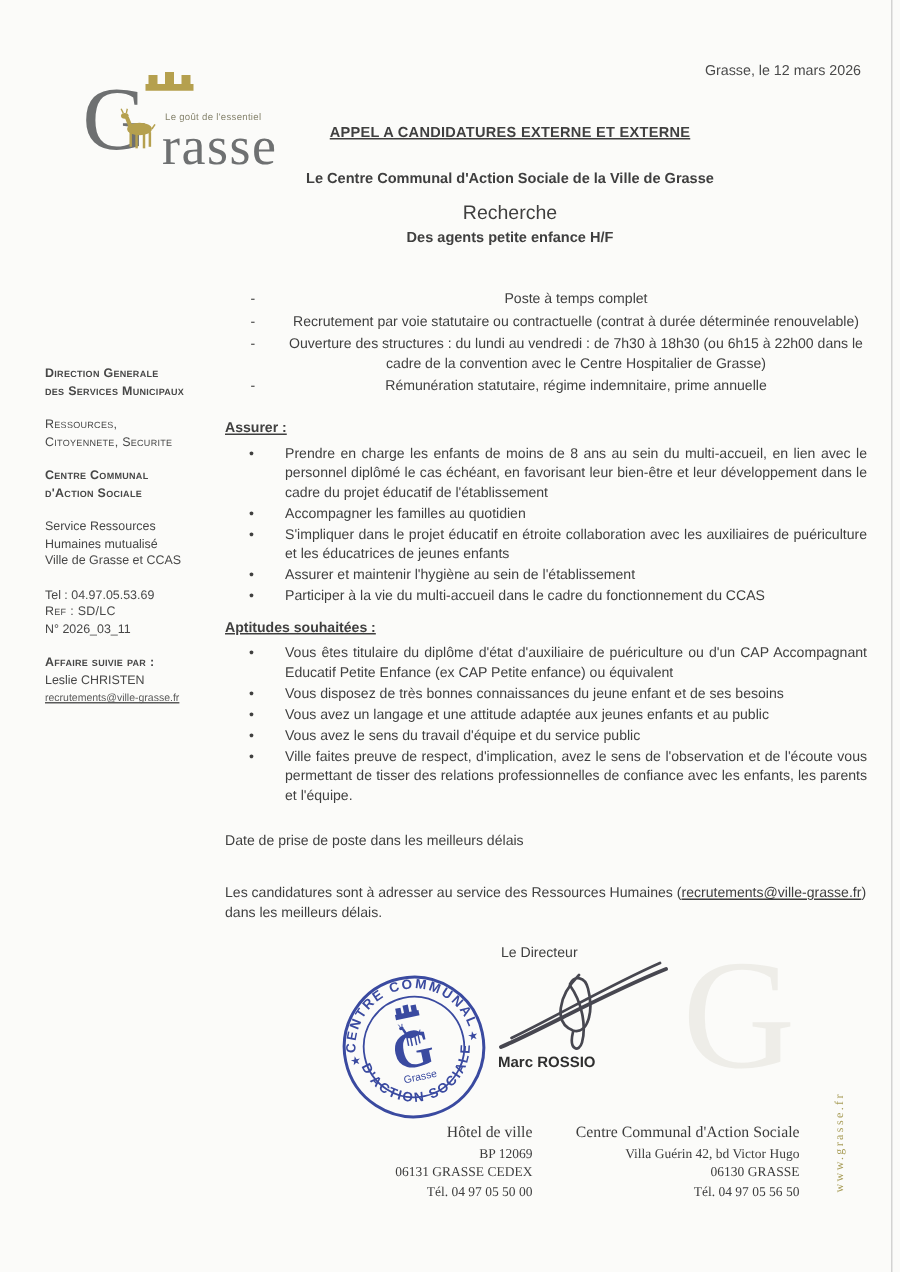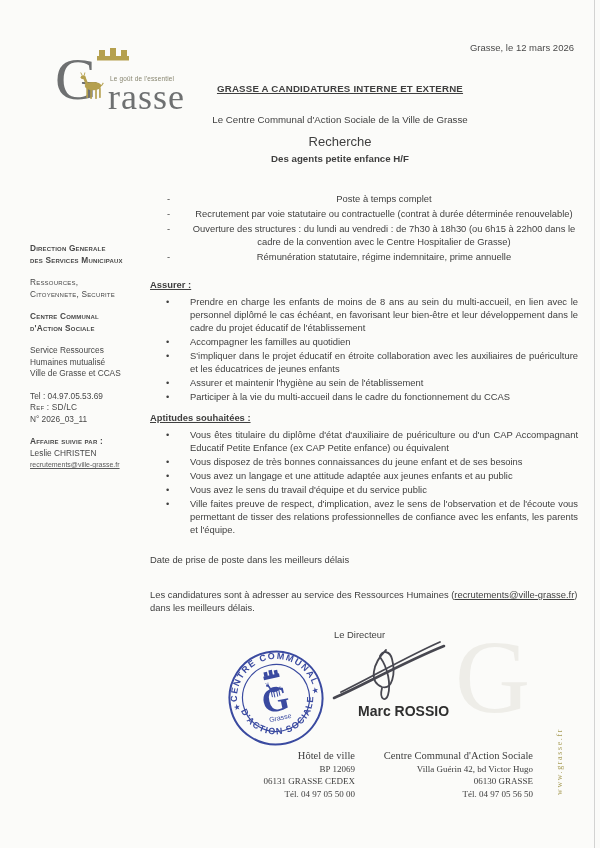--- a/index.html
+++ b/index.html
@@ -24,21 +24,21 @@
   .logo{position:absolute;left:55px;top:44px;width:150px;height:74px;}
   .logo .crown{position:absolute;left:40px;top:2px;width:36px;height:15px;color:var(--logo-gold);}
   .logo-g{position:absolute;left:0;top:4px;font-family:"Liberation Serif",serif;font-size:60px;line-height:62px;color:var(--logo-gray);}
   .logo .deer{position:absolute;left:21px;top:28px;width:33px;height:28px;color:var(--logo-gold);}
   .logo-tagline{position:absolute;left:55px;top:31px;font-size:6.4px;letter-spacing:0.2px;color:#87856f;white-space:nowrap;}
   .logo-rest{position:absolute;left:53px;top:36px;font-family:"Liberation Serif",serif;font-size:36px;line-height:34px;color:var(--logo-gray);letter-spacing:1px;}
 
   
   .hdr{position:absolute;left:110px;width:460px;text-align:center;}
   .title{top:83px;font-weight:bold;text-decoration:underline;font-size:9.7px;letter-spacing:0.2px;}
-  .org{top:114px;font-weight:normal;font-size:9.7px;}
+  .org{top:114px;font-weight:bold;font-size:9.7px;}
   .rech{top:134px;font-size:13px;}
   .pos{top:153px;font-weight:bold;font-size:9.7px;}
 
   
   .sidebar{position:absolute;left:30px;top:243px;width:120px;font-size:8.3px;line-height:11.5px;color:#474747;}
   .sb-block{margin-bottom:11px;}
   .sc{font-variant:small-caps;letter-spacing:0.2px;}
   .bold{font-weight:bold;}
   .sb-email{font-size:7px;text-decoration:underline;color:#5a5a5a;word-break:break-all;}
 
@@ -51,21 +51,21 @@
   .sec-heading{font-weight:bold;text-decoration:underline;margin:15px 0 4px;}
   .sec-heading.second{margin-top:8px;}
   .date-poste{margin-top:17px;}
   .candidatures{margin-top:22px;}
   .email{text-decoration:underline;color:#3f3f3f;cursor:pointer;}
 
   
   .role{position:absolute;left:334px;top:629px;font-size:9.4px;}
   .stamp{position:absolute;left:226px;top:648px;width:100px;height:100px;transform:rotate(-12deg);color:var(--stamp-blue);}
   .sig-svg{position:absolute;left:328px;top:638px;width:122px;height:72px;}
-  .sig-name{position:absolute;left:358px;top:703px;font-weight:bold;font-size:14px;color:#2f2f2f;}
+  .sig-name{position:absolute;left:332px;top:703px;font-weight:bold;font-size:10px;color:#2f2f2f;}
 
   
   .footer-col{position:absolute;top:750px;text-align:right;font-family:"Liberation Serif",serif;font-size:9px;line-height:12.5px;color:#3d3d3d;}
   .fc1{left:195px;width:160px;}
   .fc2{left:363px;width:170px;}
   .footer-col .footer-line:first-child{font-size:10.5px;}
 
   .site-vertical{
     position:absolute;left:555px;top:695px;height:100px;
     writing-mode:vertical-rl;transform:rotate(180deg);
@@ -109,21 +109,21 @@
         <path d="M10 14 L6.8 5.5 L9.6 5.8 L12 11.5 Z" stroke="none"></path>
         <ellipse cx="7" cy="5" rx="2.5" ry="1.9" stroke="none"></ellipse>
         <path d="M6 3.2 L4.6 0.4 M8 3.2 L8.6 0.4" fill="none" stroke-width="0.9"></path>
         <path d="M24.5 13.5 L26.5 10.5" fill="none" stroke-width="1"></path>
       </g>
     </svg>
     <span class="logo-tagline">Le goût de l'essentiel</span>
     <span class="logo-rest">rasse</span>
   </div>
 
-  <div class="hdr title">GRASSE A CANDIDATURES INTERNE ET EXTERNE</div>
+  <div class="hdr title">APPEL A CANDIDATURES EXTERNE ET EXTERNE</div>
   <div class="hdr org">Le Centre Communal d'Action Sociale de la Ville de Grasse</div>
   <div class="hdr rech">Recherche</div>
   <div class="hdr pos">Des agents petite enfance H/F</div>
 
   <aside class="sidebar">
     <div class="sb-block sc bold">
       <div>Direction Generale</div>
       <div>des Services Municipaux</div>
     </div>
     <div class="sb-block sc">

